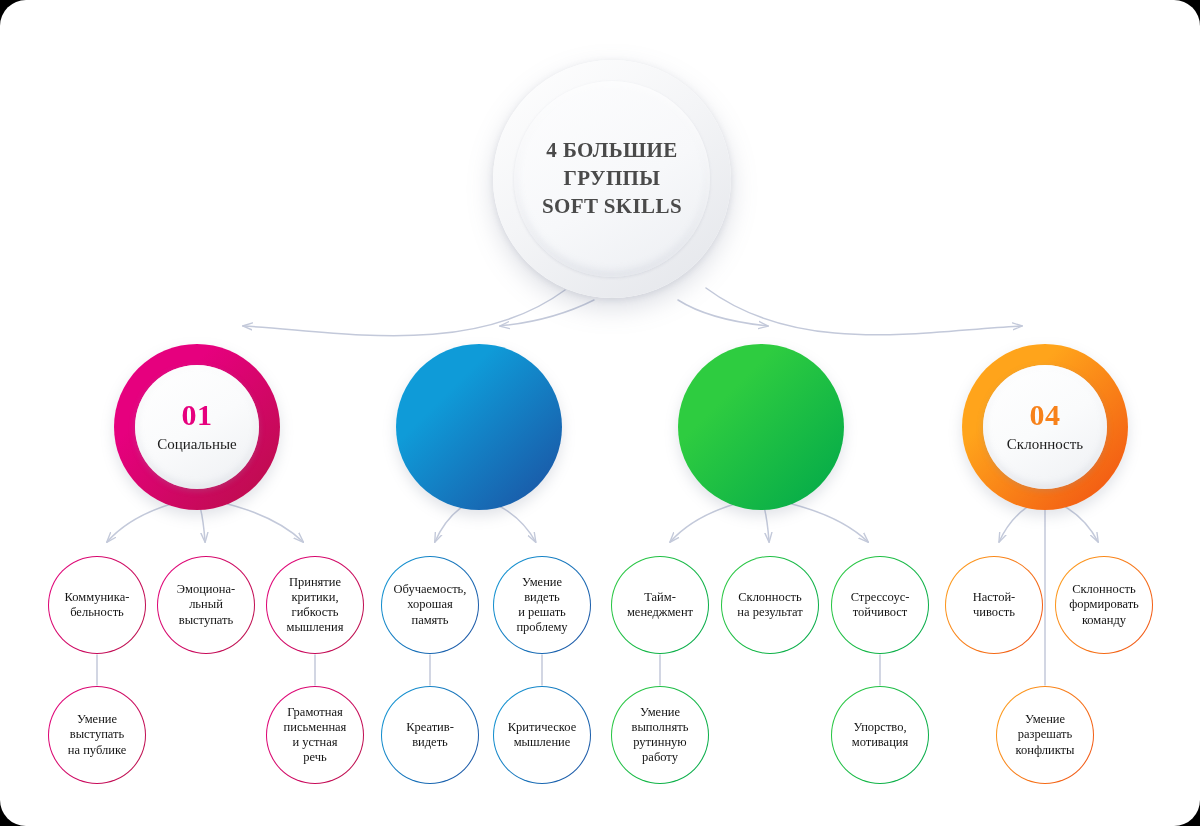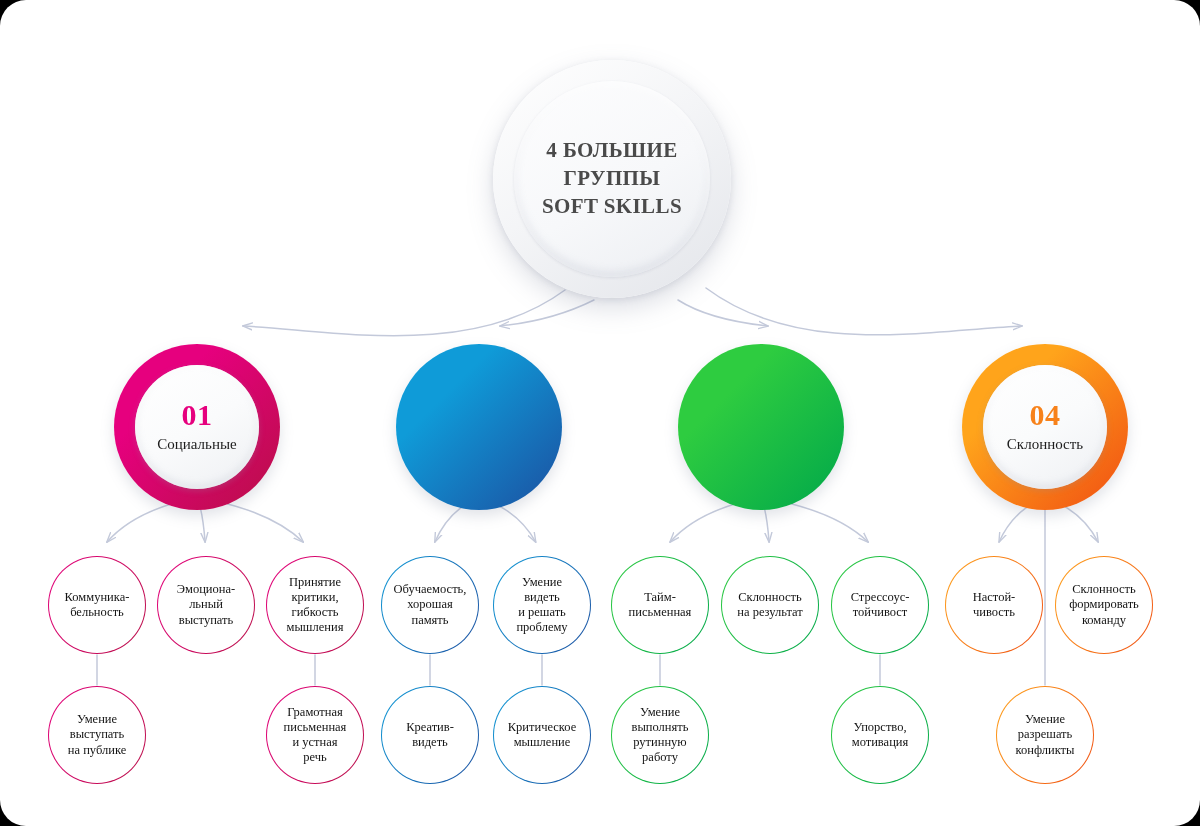--- a/index.html
+++ b/index.html
@@ -224,21 +224,21 @@
       </div>
       <div class="leaf" style="left: 493px; top: 686px; width: 98px; height: 98px; border: 1.6px solid transparent; background-image: linear-gradient(rgb(255, 255, 255), rgb(255, 255, 255)), linear-gradient(120deg, rgb(15, 155, 216), rgb(28, 79, 160)); background-origin: border-box; background-clip: padding-box, border-box;">
         <div class="leaf-text">Критическое
 мышление</div>
       </div>
       <div class="group-circle" style="left: 678px; top: 344px;">
         <div class="group-ring" style="background: linear-gradient(135deg, rgb(46, 204, 64) 0%, rgb(46, 204, 64) 30%, rgb(0, 167, 74) 100%); box-shadow: rgba(120, 128, 150, 0.22) 0px 6px 14px;"></div>
       </div>
       <div class="leaf" style="left: 611px; top: 556px; width: 98px; height: 98px; border: 1.6px solid transparent; background-image: linear-gradient(rgb(255, 255, 255), rgb(255, 255, 255)), linear-gradient(120deg, rgb(46, 204, 64), rgb(0, 167, 74)); background-origin: border-box; background-clip: padding-box, border-box;">
         <div class="leaf-text">Тайм-
-письменная</div>
+менеджмент</div>
       </div>
       <div class="leaf" style="left: 721px; top: 556px; width: 98px; height: 98px; border: 1.6px solid transparent; background-image: linear-gradient(rgb(255, 255, 255), rgb(255, 255, 255)), linear-gradient(120deg, rgb(46, 204, 64), rgb(0, 167, 74)); background-origin: border-box; background-clip: padding-box, border-box;">
         <div class="leaf-text">Склонность
 на результат</div>
       </div>
       <div class="leaf" style="left: 831px; top: 556px; width: 98px; height: 98px; border: 1.6px solid transparent; background-image: linear-gradient(rgb(255, 255, 255), rgb(255, 255, 255)), linear-gradient(120deg, rgb(46, 204, 64), rgb(0, 167, 74)); background-origin: border-box; background-clip: padding-box, border-box;">
         <div class="leaf-text">Стрессоус-
 тойчивост</div>
       </div>
       <div class="leaf" style="left: 611px; top: 686px; width: 98px; height: 98px; border: 1.6px solid transparent; background-image: linear-gradient(rgb(255, 255, 255), rgb(255, 255, 255)), linear-gradient(120deg, rgb(46, 204, 64), rgb(0, 167, 74)); background-origin: border-box; background-clip: padding-box, border-box;">

